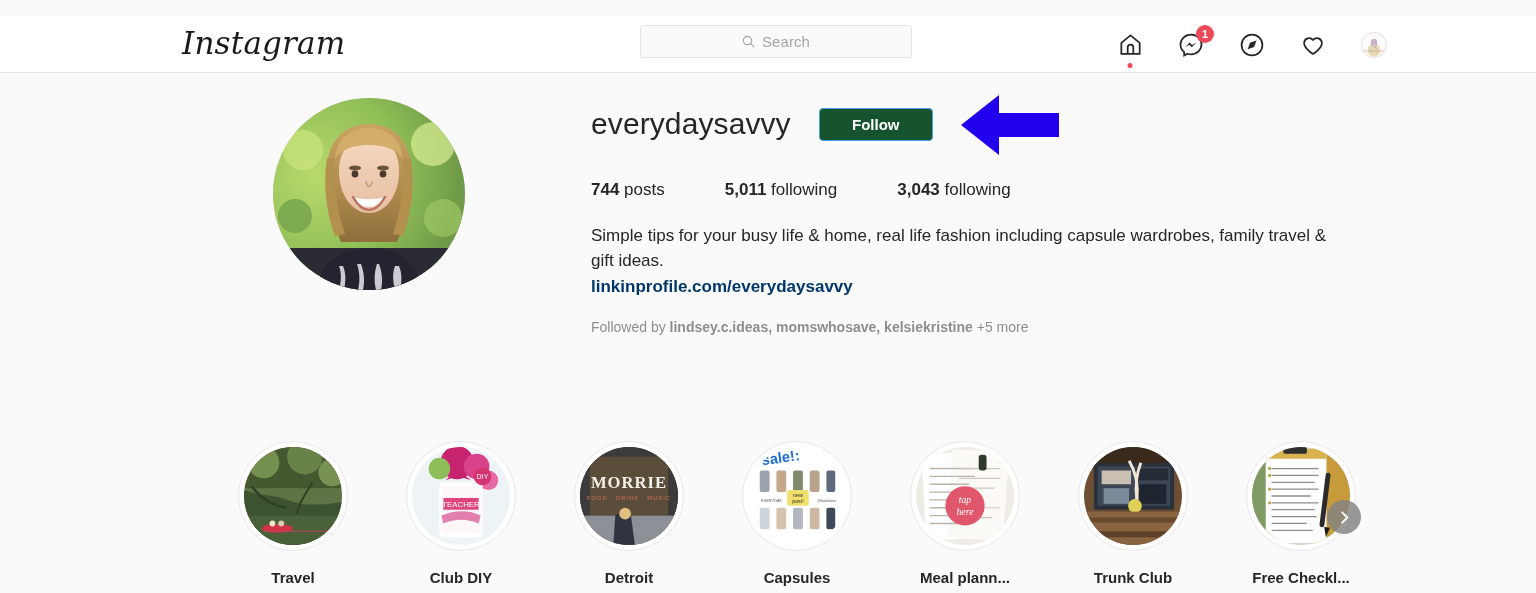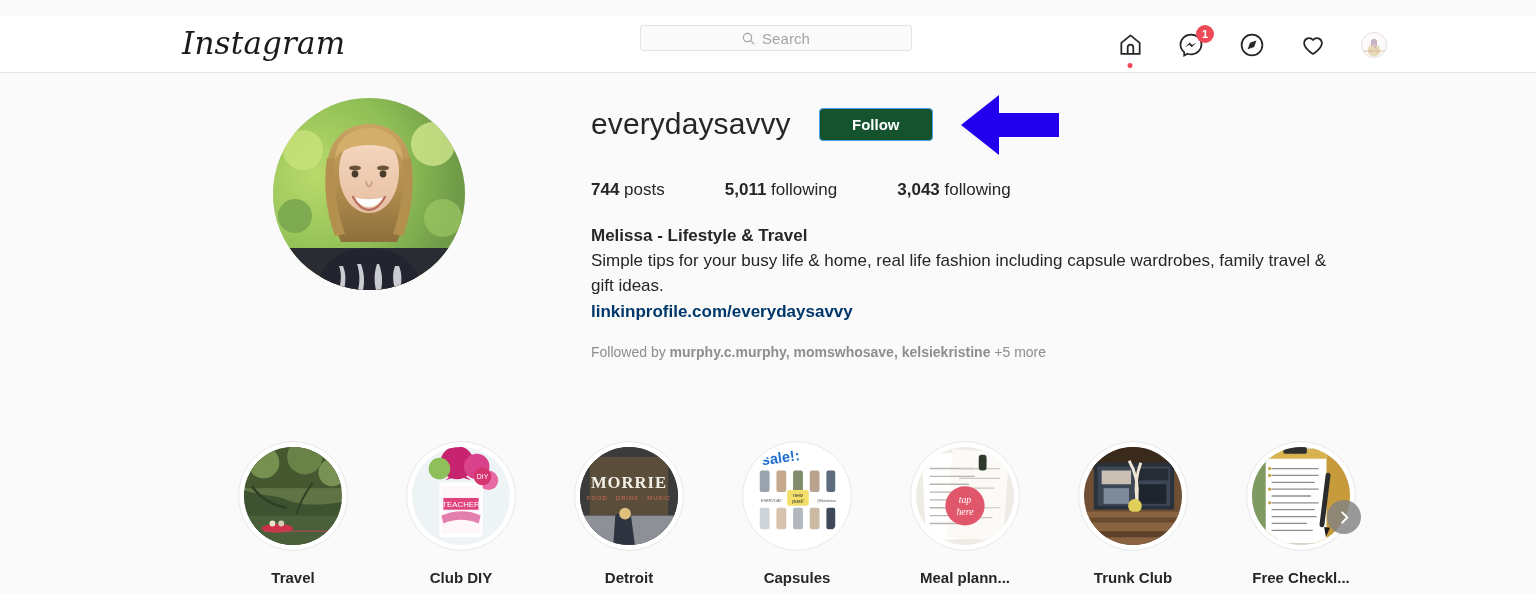--- a/index.html
+++ b/index.html
@@ -37,21 +37,21 @@
     color: #1a1a1a;
     letter-spacing: 0.2px;
     white-space: nowrap;
     user-select: none;
   }
   #search-box {
     position: absolute;
     left: 640px;
     top: 9px;
     width: 272px;
-    height: 26px;
+    height: 33px;
     background: #fafafa;
     border: 1px solid #e4e4e4;
     border-radius: 3px;
     box-sizing: border-box;
     display: flex;
     align-items: center;
     justify-content: center;
   }
   #search-box .srow { display: flex; align-items: center; gap: 7px; }
   .search-glyph { width: 13px; height: 13px; display: block; }
@@ -402,28 +402,27 @@
         <span class="num">5,011</span>
         <span class="lbl">following</span>
       </span>
       <span class="stat">
         <span class="num">3,043</span>
         <span class="lbl">following</span>
       </span>
     </div>
 
     <div id="bio">
-      <span id="bio-name">Melissa - Lifestyle &amp; Travel</span>
       <span id="bio-text">Simple tips for your busy life &amp; home, real life fashion including capsule wardrobes, family travel &amp; gift ideas.</span>
       <a id="bio-link" href="#">linkinprofile.com/everydaysavvy</a>
     </div>
 
     <div id="followed-by">
       <span>Followed by</span>
-      <span class="fb-user">murphy.c.murphy, momswhosave, kelsiekristine</span>
+      <span class="fb-user">lindsey.c.ideas, momswhosave, kelsiekristine</span>
       <span class="fb-more">+5 more</span>
     </div>
 
   </div>
 
   <div id="annotation-arrow">
     <svg width="104" height="60" viewBox="0 0 104 60">
       <path d="M104 18 H44 V0 L6 30 L44 60 V42 H104 Z" fill="#2200ee"></path>
     </svg>
   </div>

